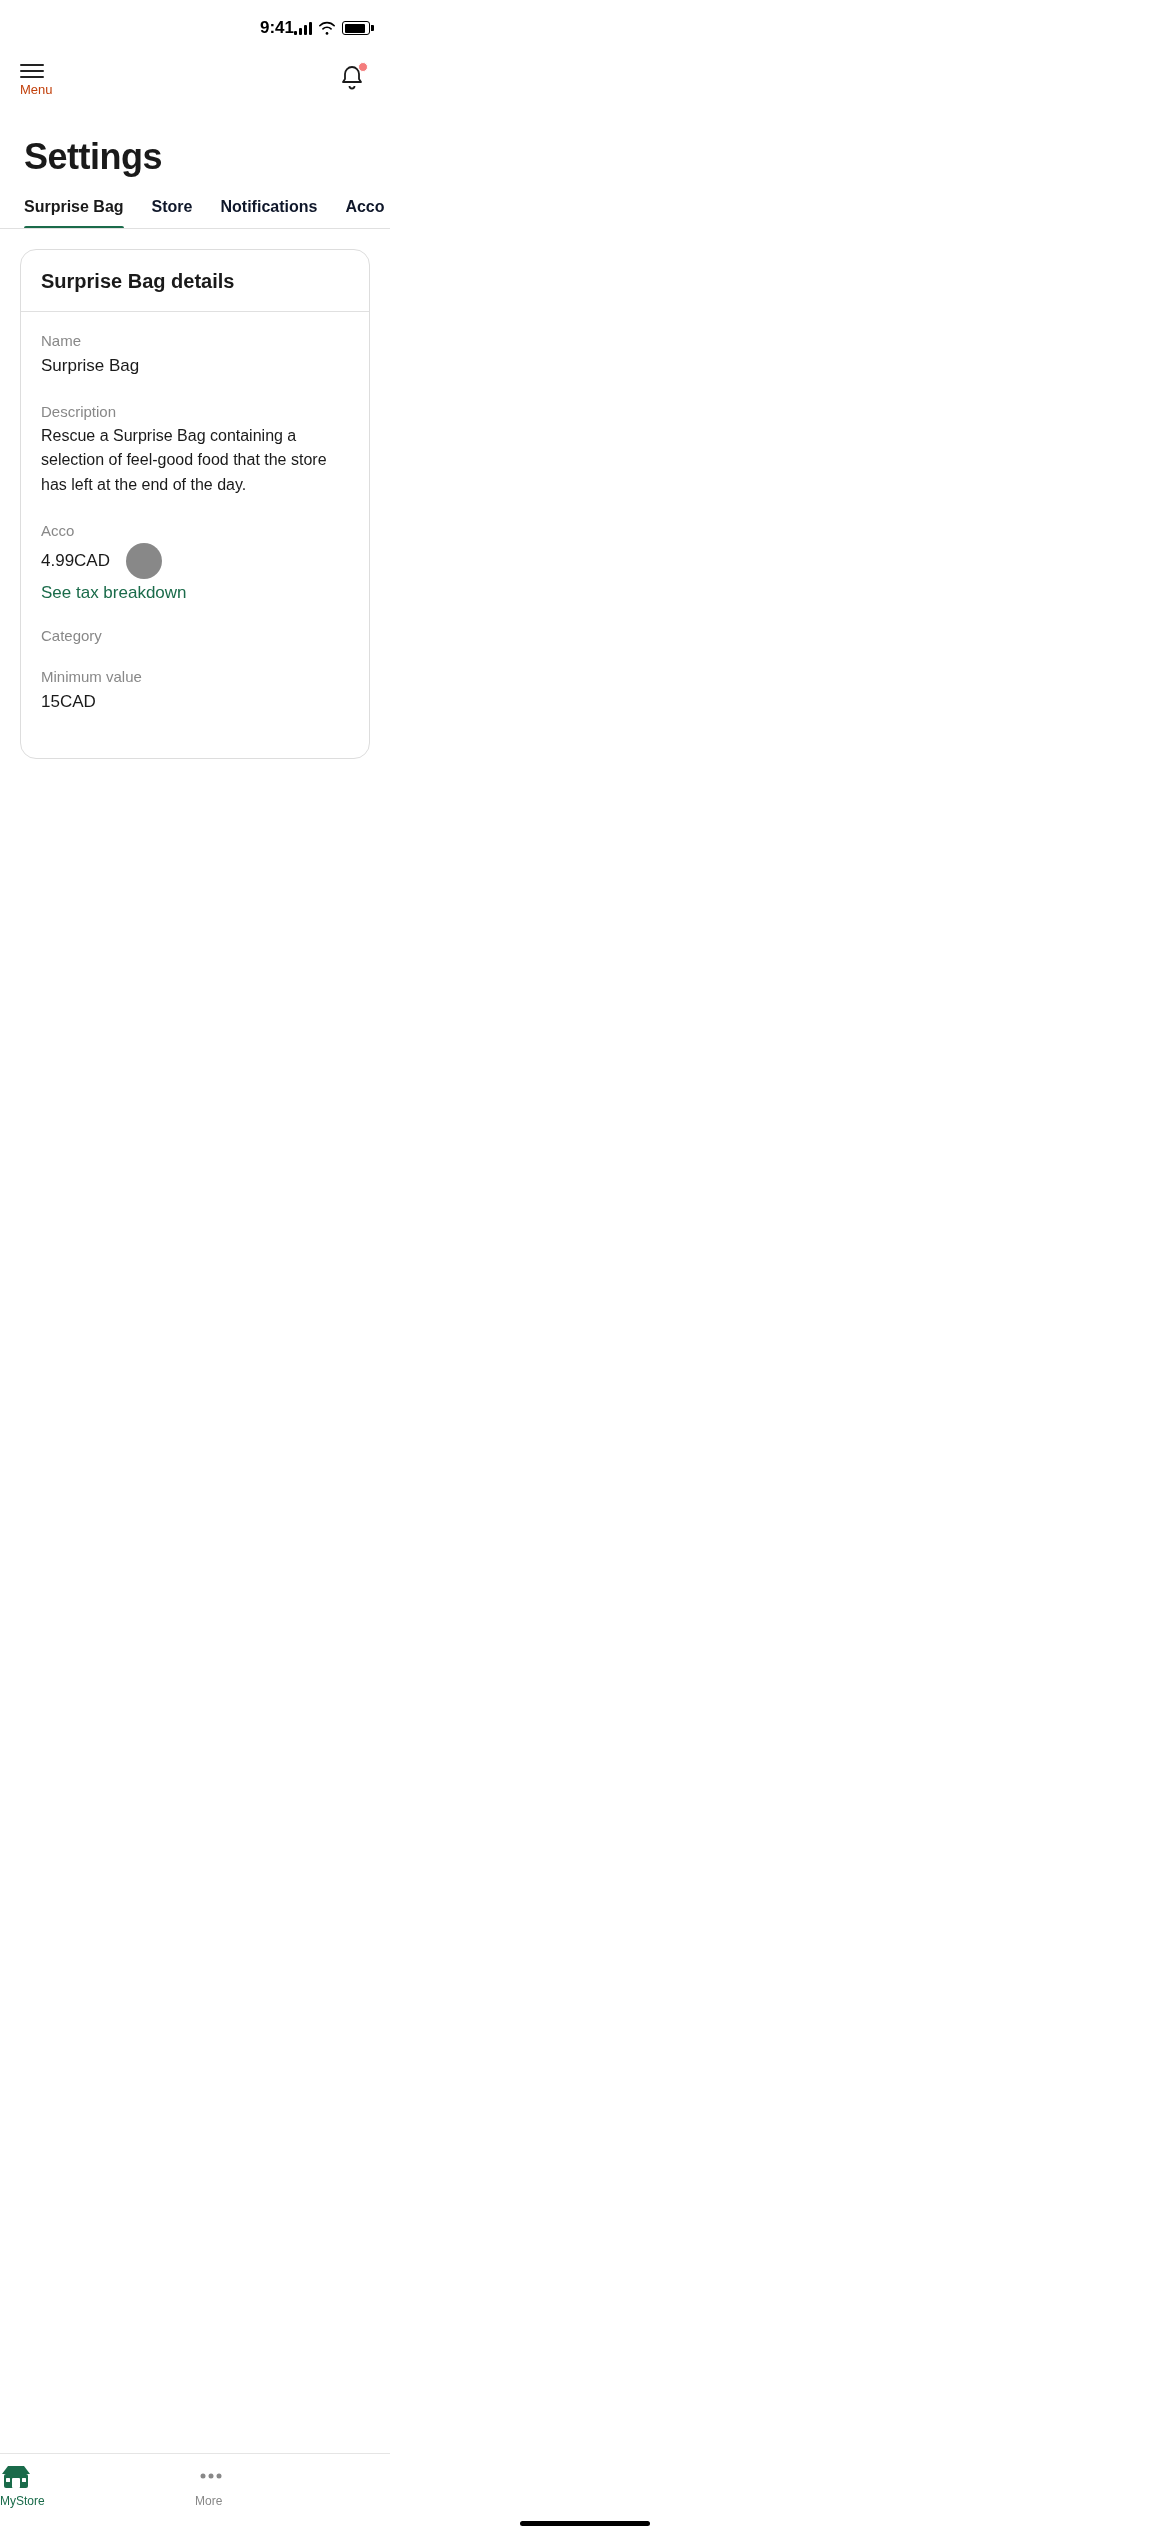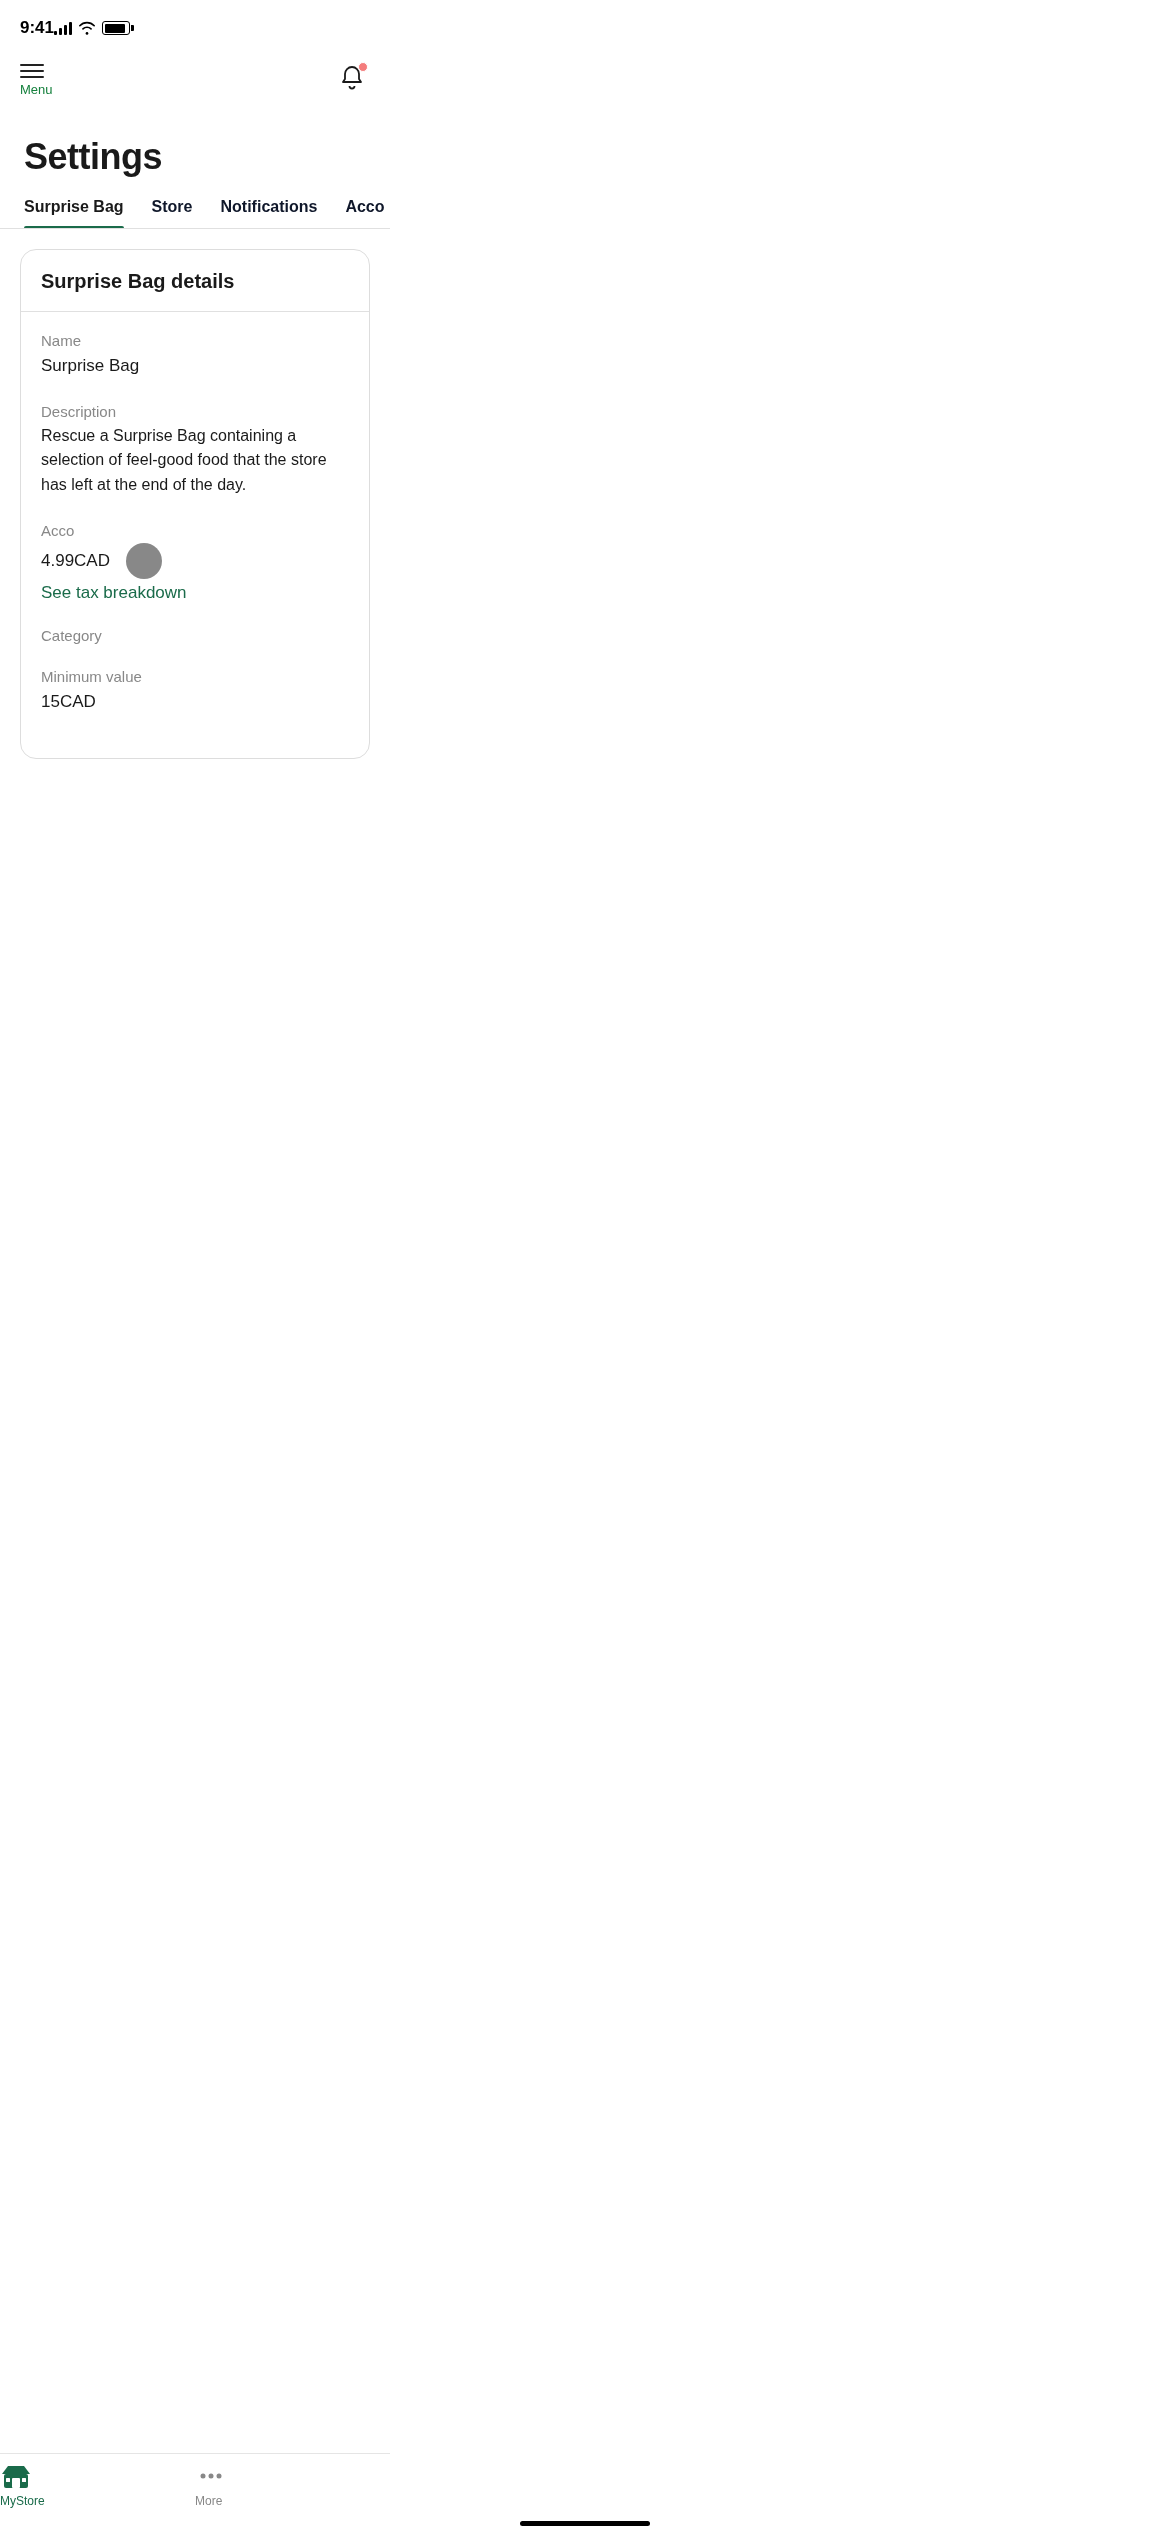--- a/index.html
+++ b/index.html
@@ -10,24 +10,25 @@
       background: #ffffff;
       width: 390px;
       min-height: 844px;
       overflow-x: hidden;
       position: relative;
     }
 
     
     .status-bar {
       display: flex;
-      justify-content: flex-start;
+      justify-content: flex-end;
       align-items: center;
       padding: 14px 20px 8px 20px;
       height: 50px;
+      margin-left: 28px;
     }
 
     .status-time {
       font-size: 17px;
       font-weight: 600;
       color: #000;
     }
 
     .status-icons {
       display: flex;
@@ -95,21 +96,21 @@
 
     .menu-line {
       width: 24px;
       height: 2px;
       background: #222;
       border-radius: 2px;
     }
 
     .menu-label {
       font-size: 13px;
-      color: #15803d;
+      color: #c2410c;
       text-align: left;
       margin-top: 4px;
     }
 
     .notif-btn {
       position: relative;
       cursor: pointer;
       padding: 4px;
     }
 

